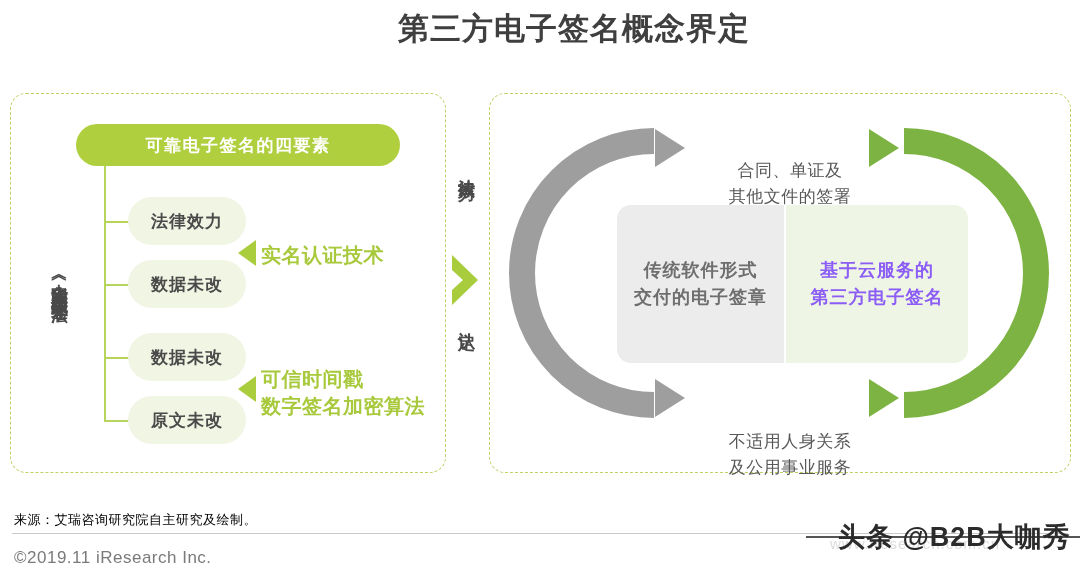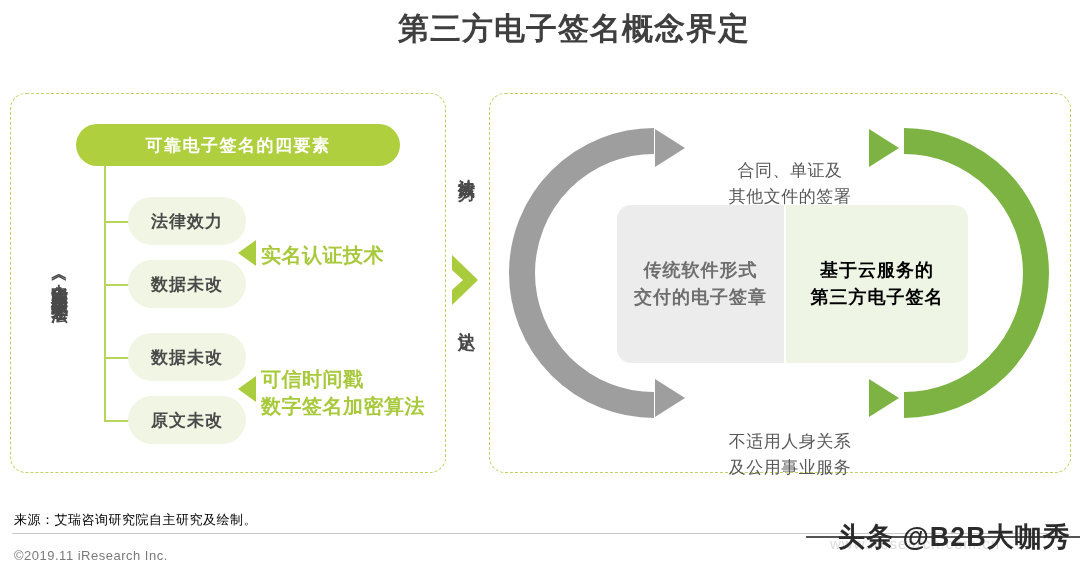--- a/index.html
+++ b/index.html
@@ -90,21 +90,21 @@
     text-align:center;font-size:18px;font-weight:bold;
     line-height:1.5;letter-spacing:1px;
   }
   #box-left{
     left:617px;top:205px;width:167px;height:158px;
     background:#ececec;color:#6e6e6e;
     border-radius:14px 0 0 14px;
   }
   #box-right{
     left:786px;top:205px;width:182px;height:158px;
-    background:#eef5e4;color:#000000;
+    background:#eef5e4;color:#8b5cf6;
     border-radius:0 14px 14px 0;
   }
   .flow-label{
     position:absolute;text-align:center;
     font-size:17px;color:#585858;line-height:1.55;letter-spacing:0.5px;
     white-space:nowrap;
     margin-top:38px;
   }
   #flow-top{left:690px;top:120px;width:200px;}
   #flow-bottom{left:690px;top:391px;width:200px;}
@@ -113,21 +113,21 @@
   #source-rule{
     position:absolute;left:12px;top:533px;width:1056px;height:1px;
     background:#c9c9c9;
   }
   #source-text{
     position:absolute;left:14px;top:511px;
     font-size:13px;color:#000000;letter-spacing:0.5px;
   }
   #copyright{
     position:absolute;left:14px;top:548px;
-    font-size:13px;color:#7a7a7a;letter-spacing:0.5px;
+    font-size:17px;color:#7a7a7a;letter-spacing:0.5px;
   }
   
   #watermark-site{
     position:absolute;left:700px;top:170px;width:330px;
     font-size:21px;color:#f2f2f2;letter-spacing:1px;
     transform:rotate(0deg);
   }
   #watermark-site2{
     position:absolute;left:830px;top:535px;
     font-size:15px;color:#dcdcdc;letter-spacing:1px;

